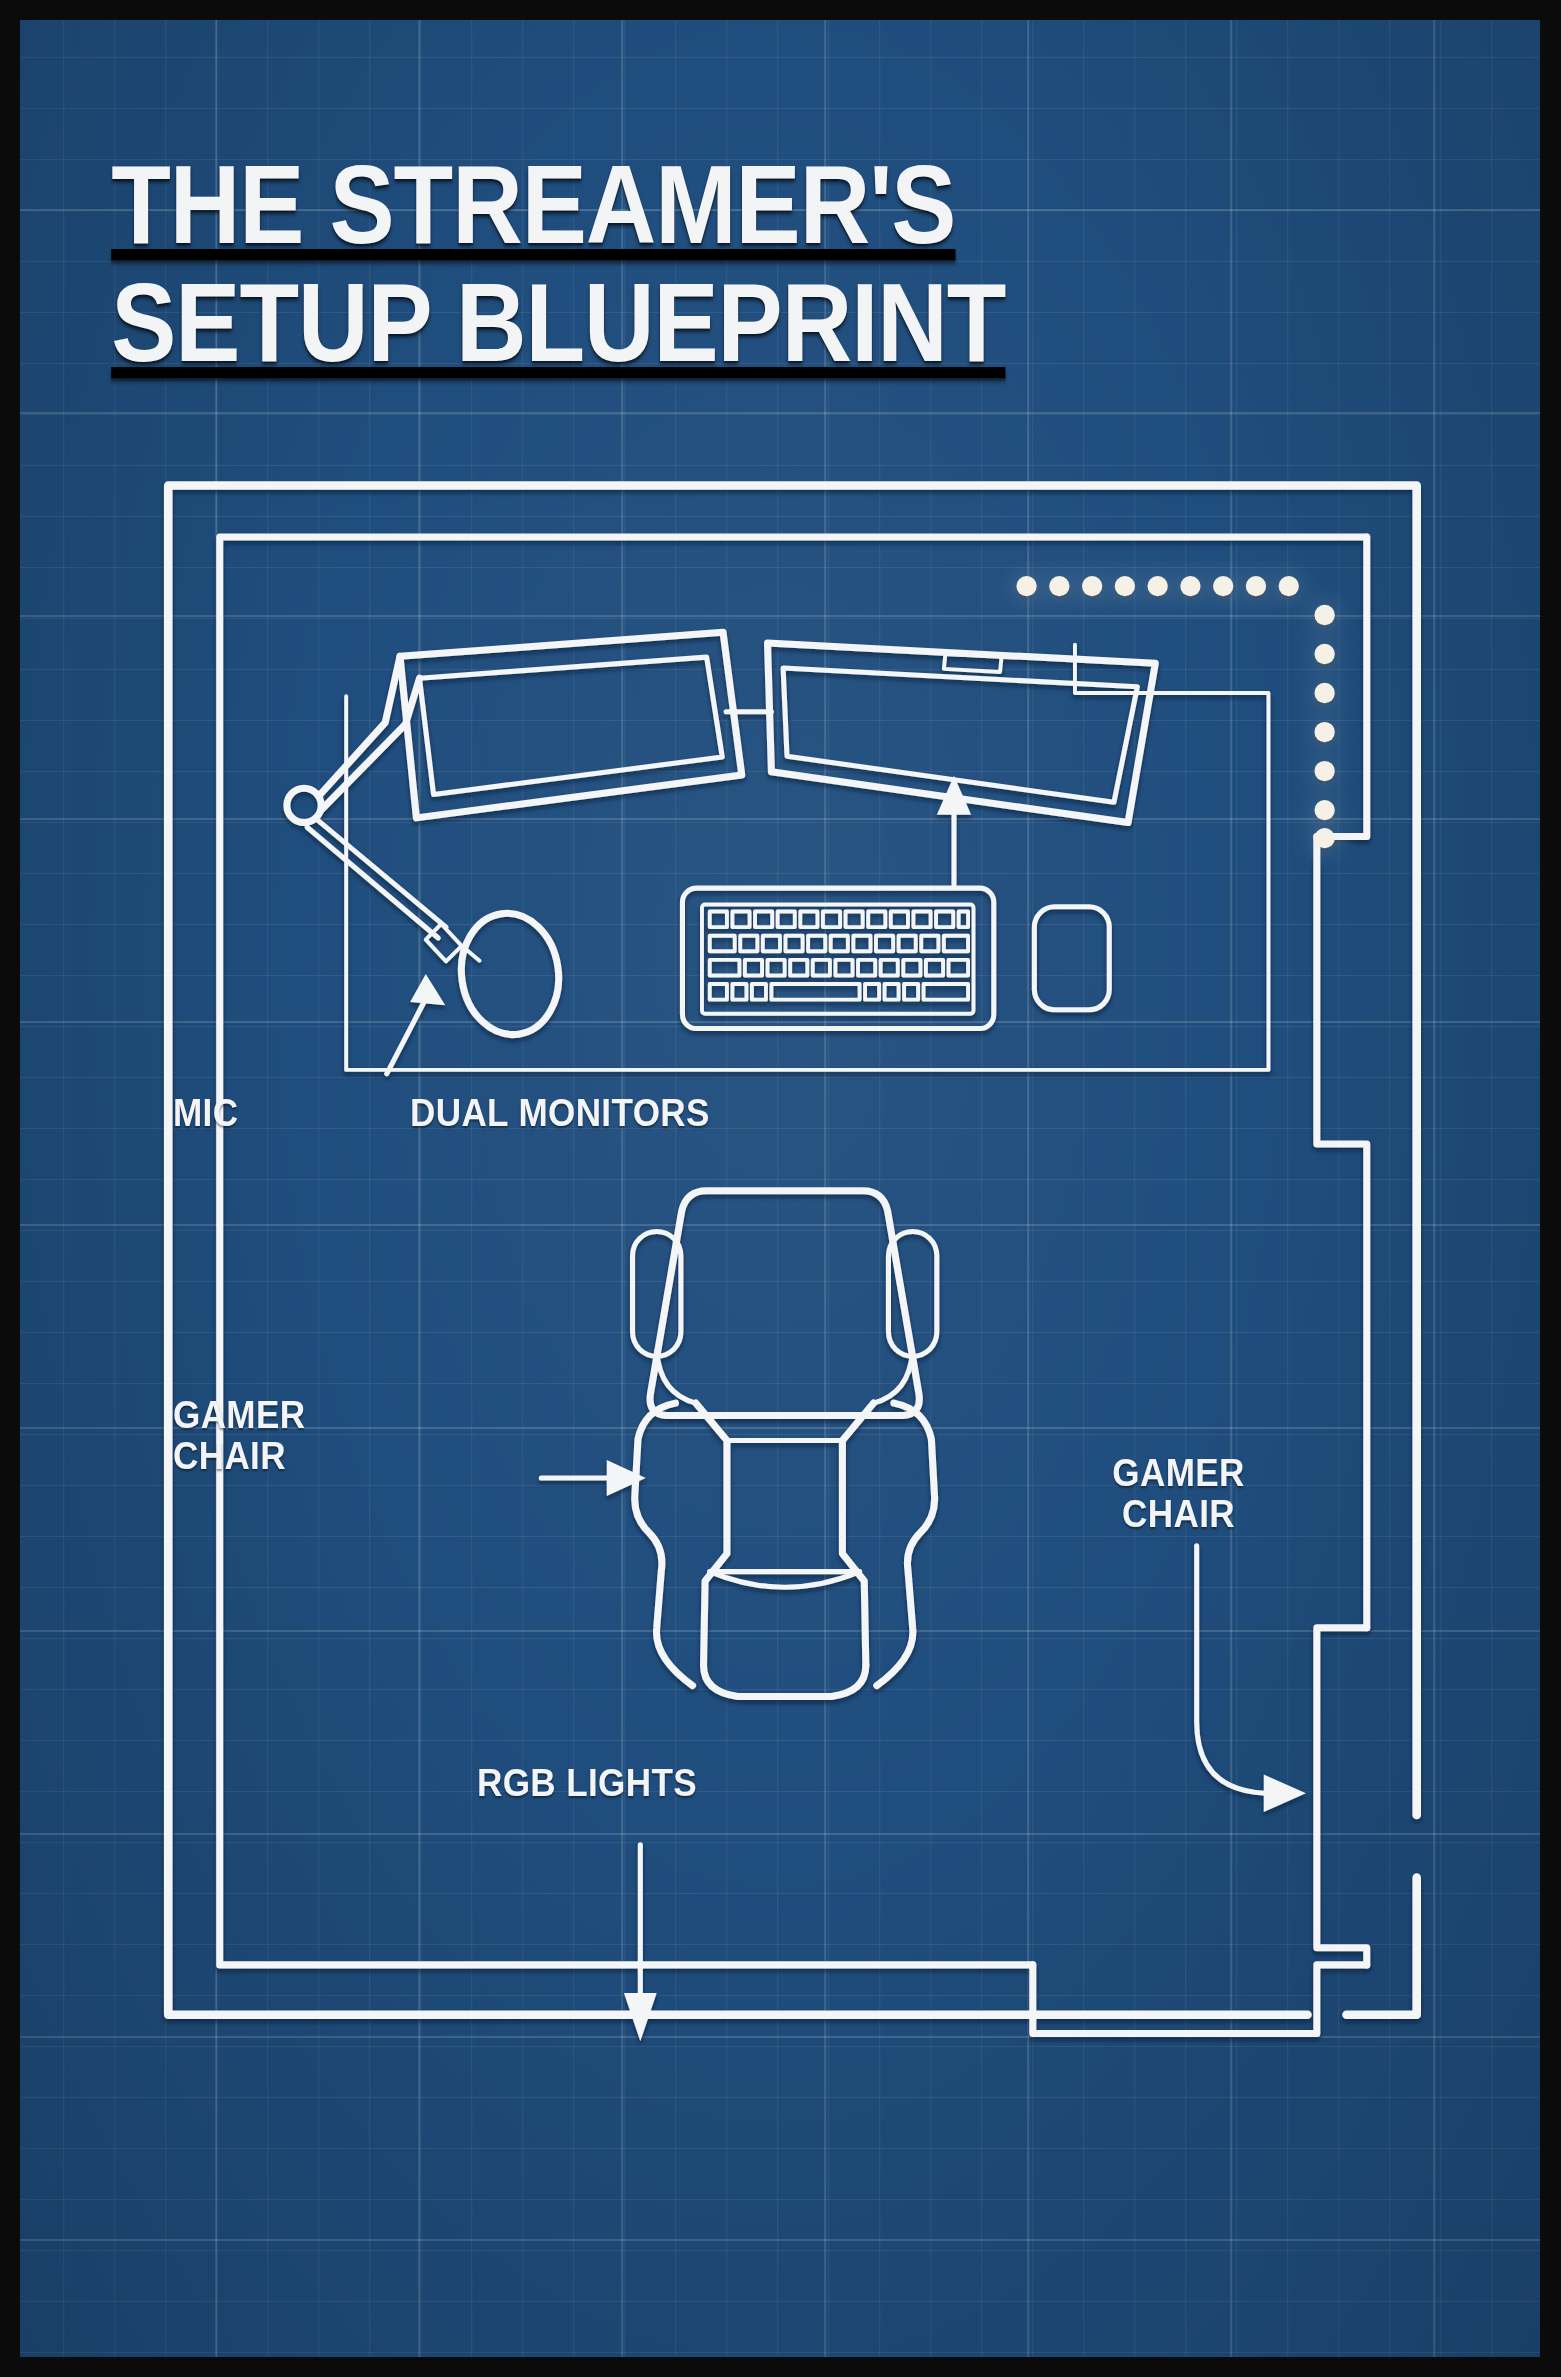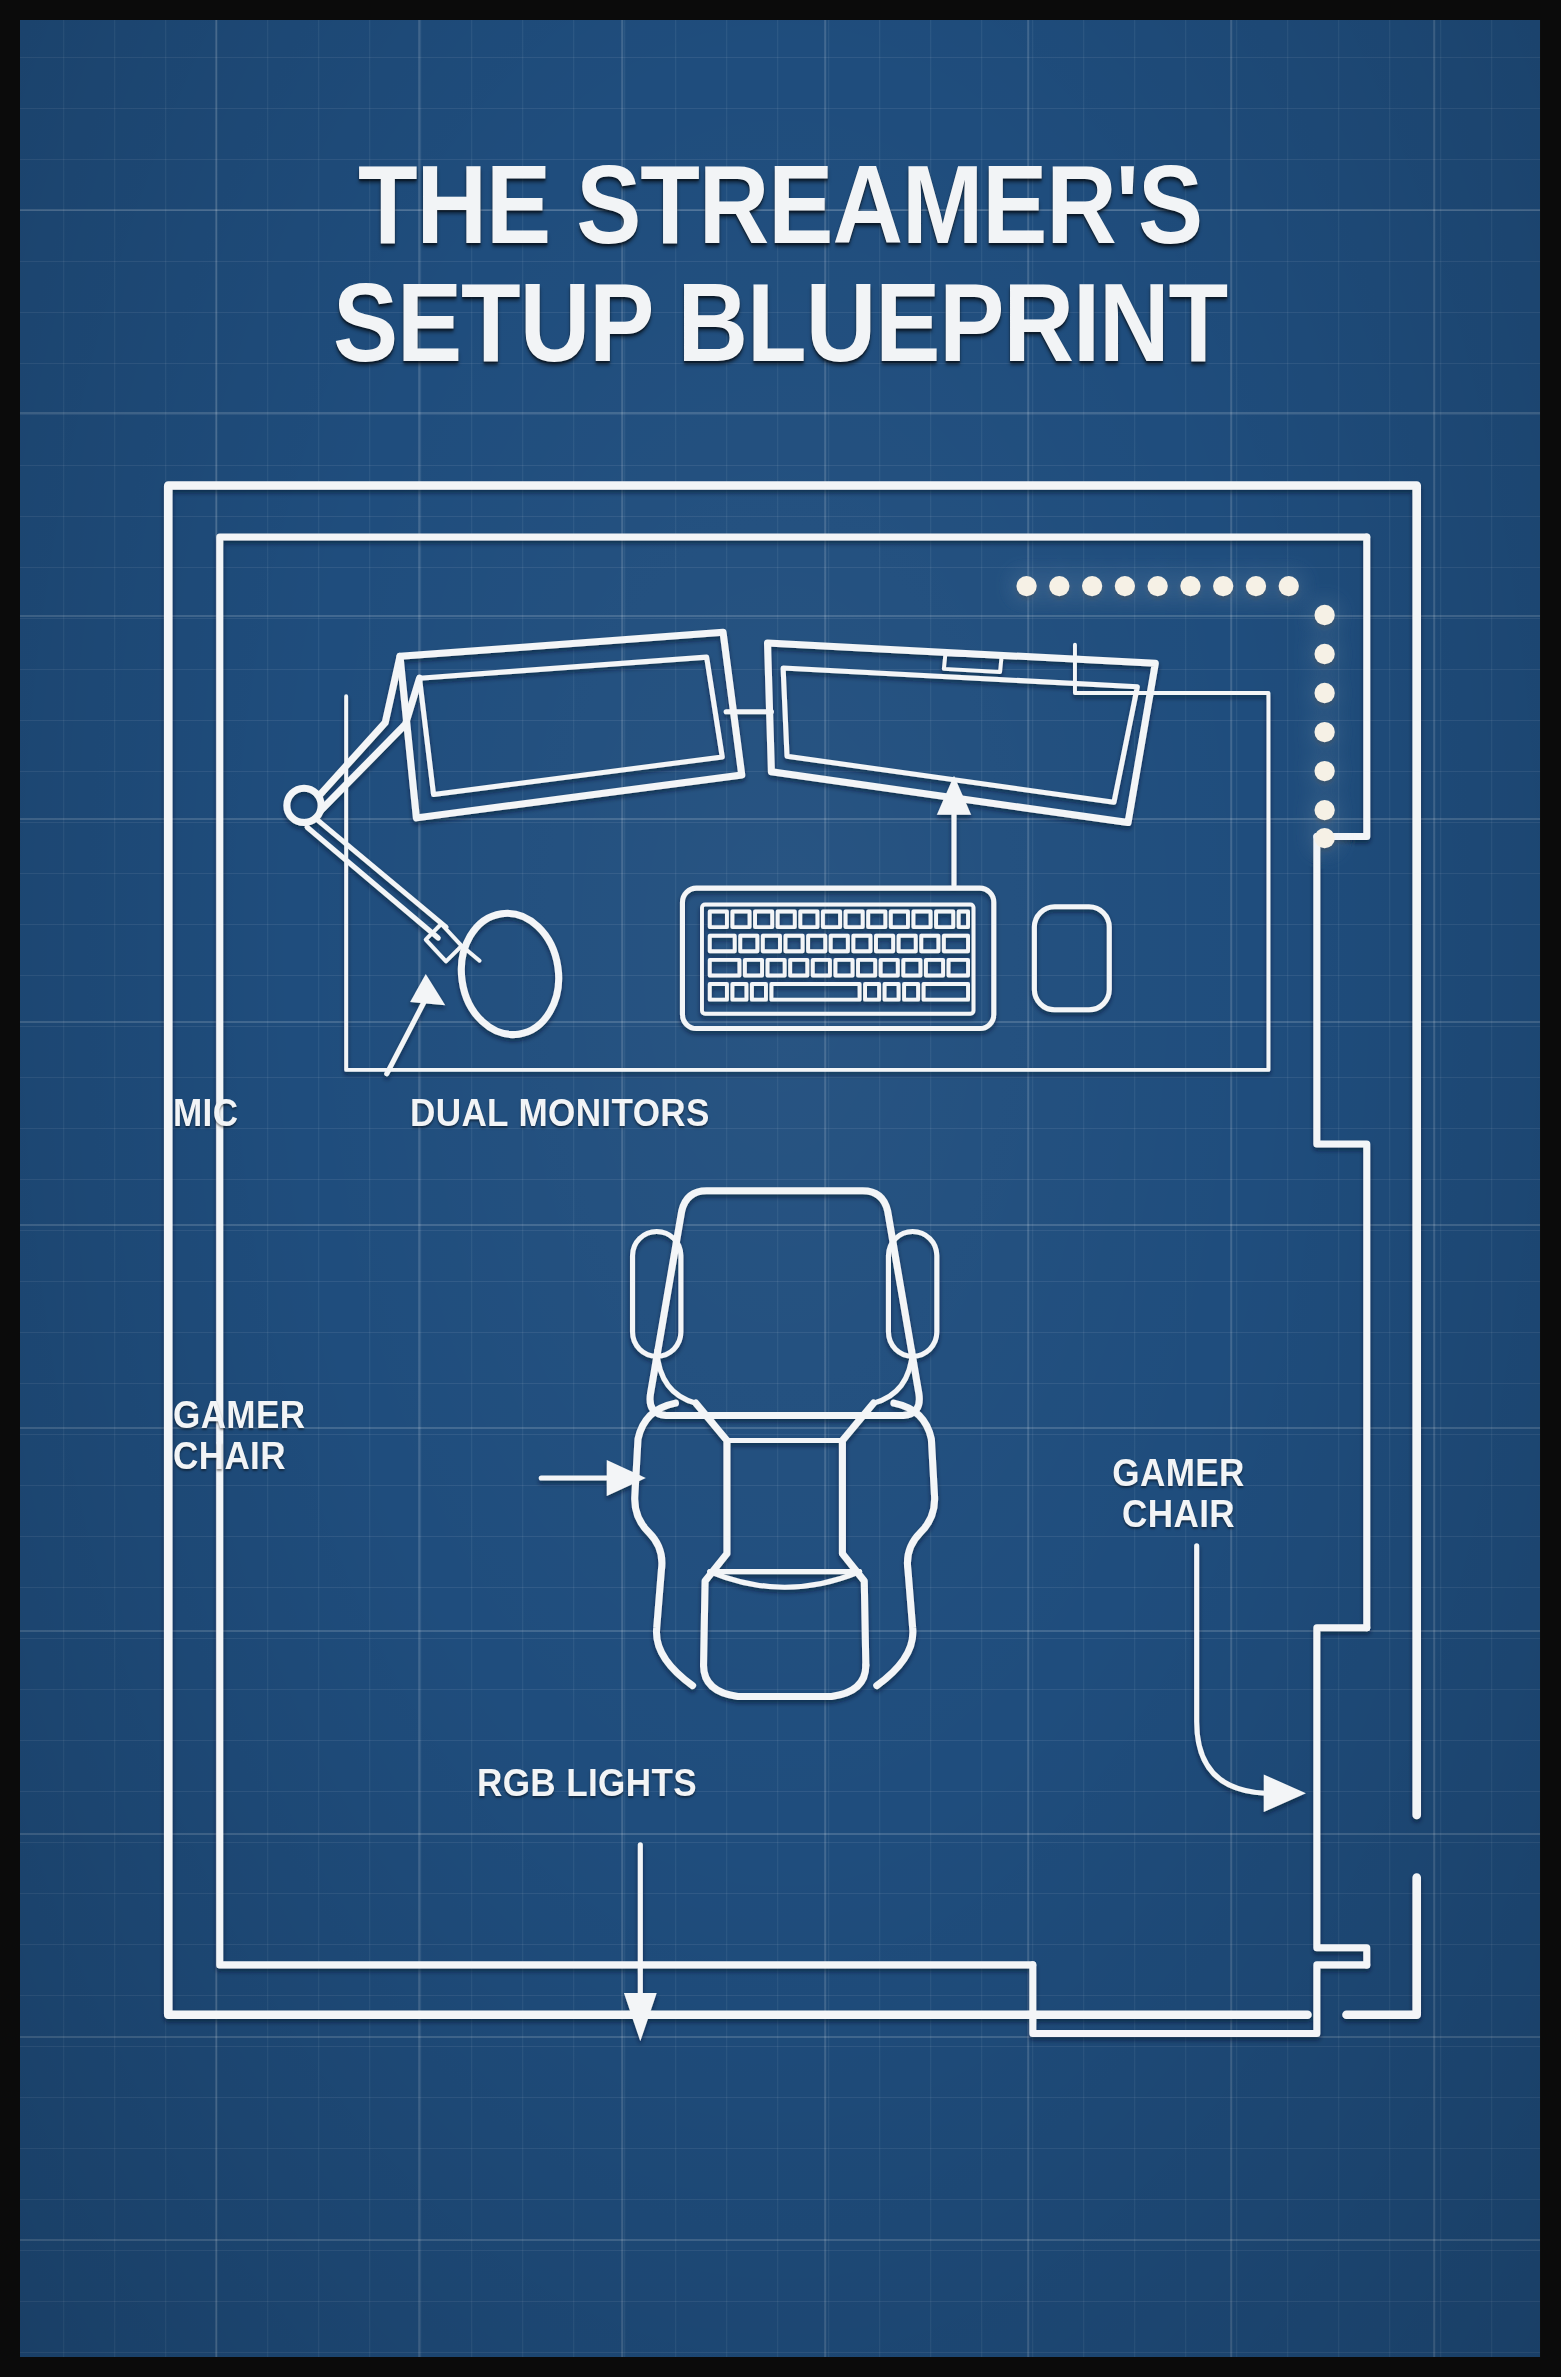--- a/index.html
+++ b/index.html
@@ -57,22 +57,22 @@
     inset: 0;
     background:
       radial-gradient(ellipse at 50% 40%, rgba(255,255,255,0.045) 0%, rgba(0,0,0,0.00) 45%, rgba(0,0,0,0.18) 100%);
     pointer-events: none;
   }
   #title-block {
     position: absolute;
     left: 0;
     top: 131px;
     width: 1520px;
-    text-align: center;
     z-index: 12;
+    text-decoration: underline;
   }
   .title-line {
     font-family: "Liberation Sans", sans-serif;
     font-weight: 700;
     font-size: 111px;
     line-height: 0.98;
     letter-spacing: -1.2px;
     color: #f2f4f6;
     transform: scaleX(0.88);
     transform-origin: 50% 50%;

